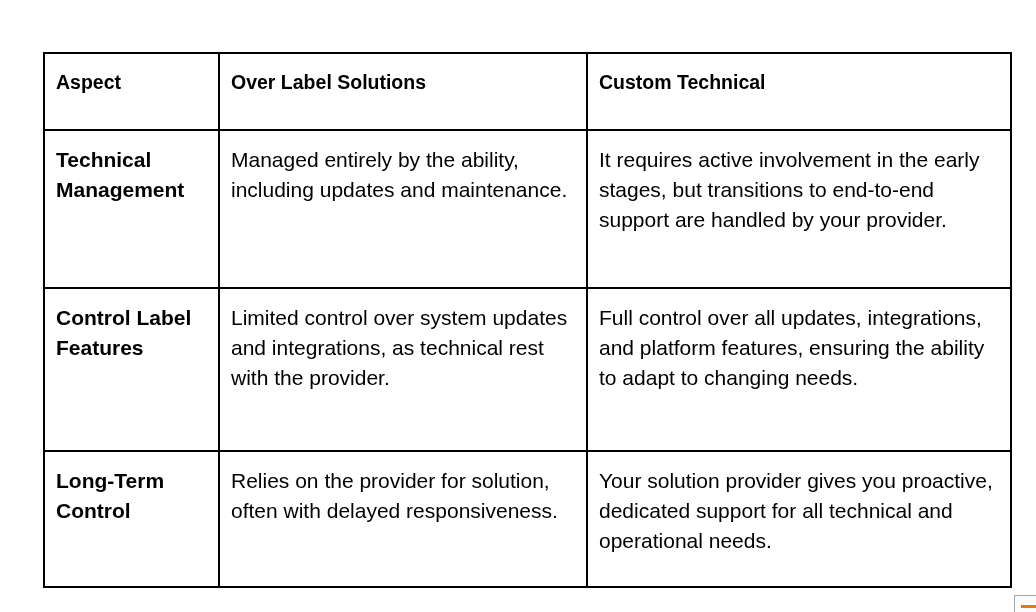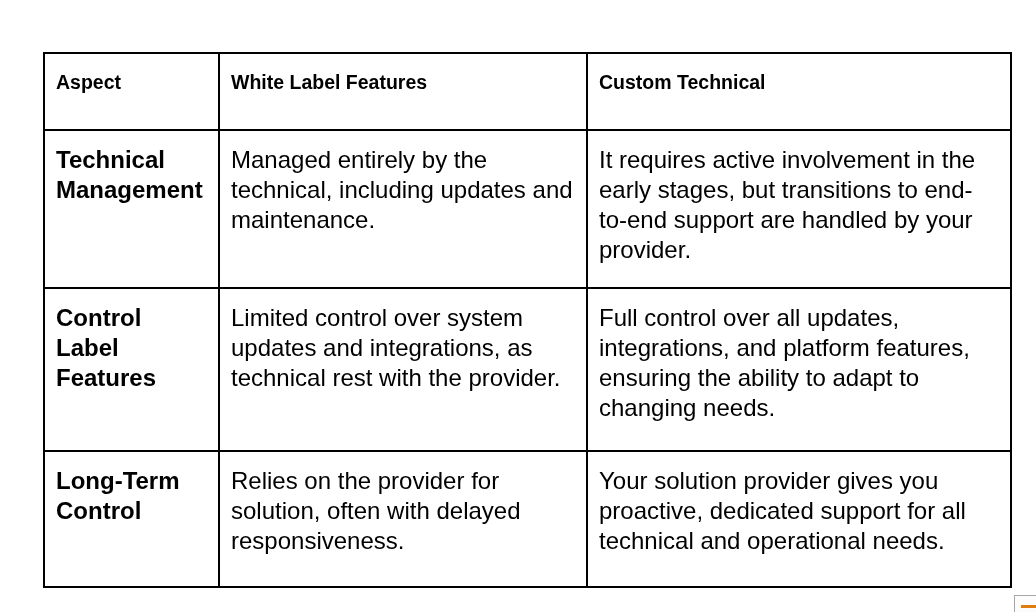--- a/index.html
+++ b/index.html
@@ -40,21 +40,21 @@
   #comparison-table col.c-white    { width: 368px; }
   #comparison-table col.c-custom   { width: 424px; }
 
   #comparison-table td,
   #comparison-table th {
     border: 2.5px solid #000000;
     vertical-align: top;
     text-align: left;
     padding: 14px 12px 10px 11px;
     color: #000000;
-    font-size: 24px;
+    font-size: 21px;
     line-height: 30px;
     font-weight: normal;
   }
 
   #comparison-table thead th {
     height: 52px;
     font-weight: bold;
     font-size: 19.5px;
     padding-top: 13px;
   }
@@ -104,34 +104,34 @@
       <col class="c-aspect">
       <col class="c-white">
       <col class="c-custom">
     </colgroup>
     <thead>
       <tr>
         <th>
           <span class="cell-text">Aspect</span>
         </th>
         <th>
-          <span class="cell-text">White Label Features</span>
+          <span class="cell-text">Over Label Solutions</span>
         </th>
         <th>
           <span class="cell-text">Custom Technical</span>
         </th>
       </tr>
     </thead>
     <tbody>
       <tr class="row-tech">
         <td class="aspect-cell">
           <span class="cell-text">Technical Management</span>
         </td>
         <td>
-          <span class="cell-text">Managed entirely by the technical, including updates and maintenance.</span>
+          <span class="cell-text">Managed entirely by the ability, including updates and maintenance.</span>
         </td>
         <td>
           <span class="cell-text">It requires active involvement in the early stages, but transitions to end-to-end support are handled by your provider.</span>
         </td>
       </tr>
       <tr class="row-control">
         <td class="aspect-cell">
           <span class="cell-text">Control Label Features</span>
         </td>
         <td>

